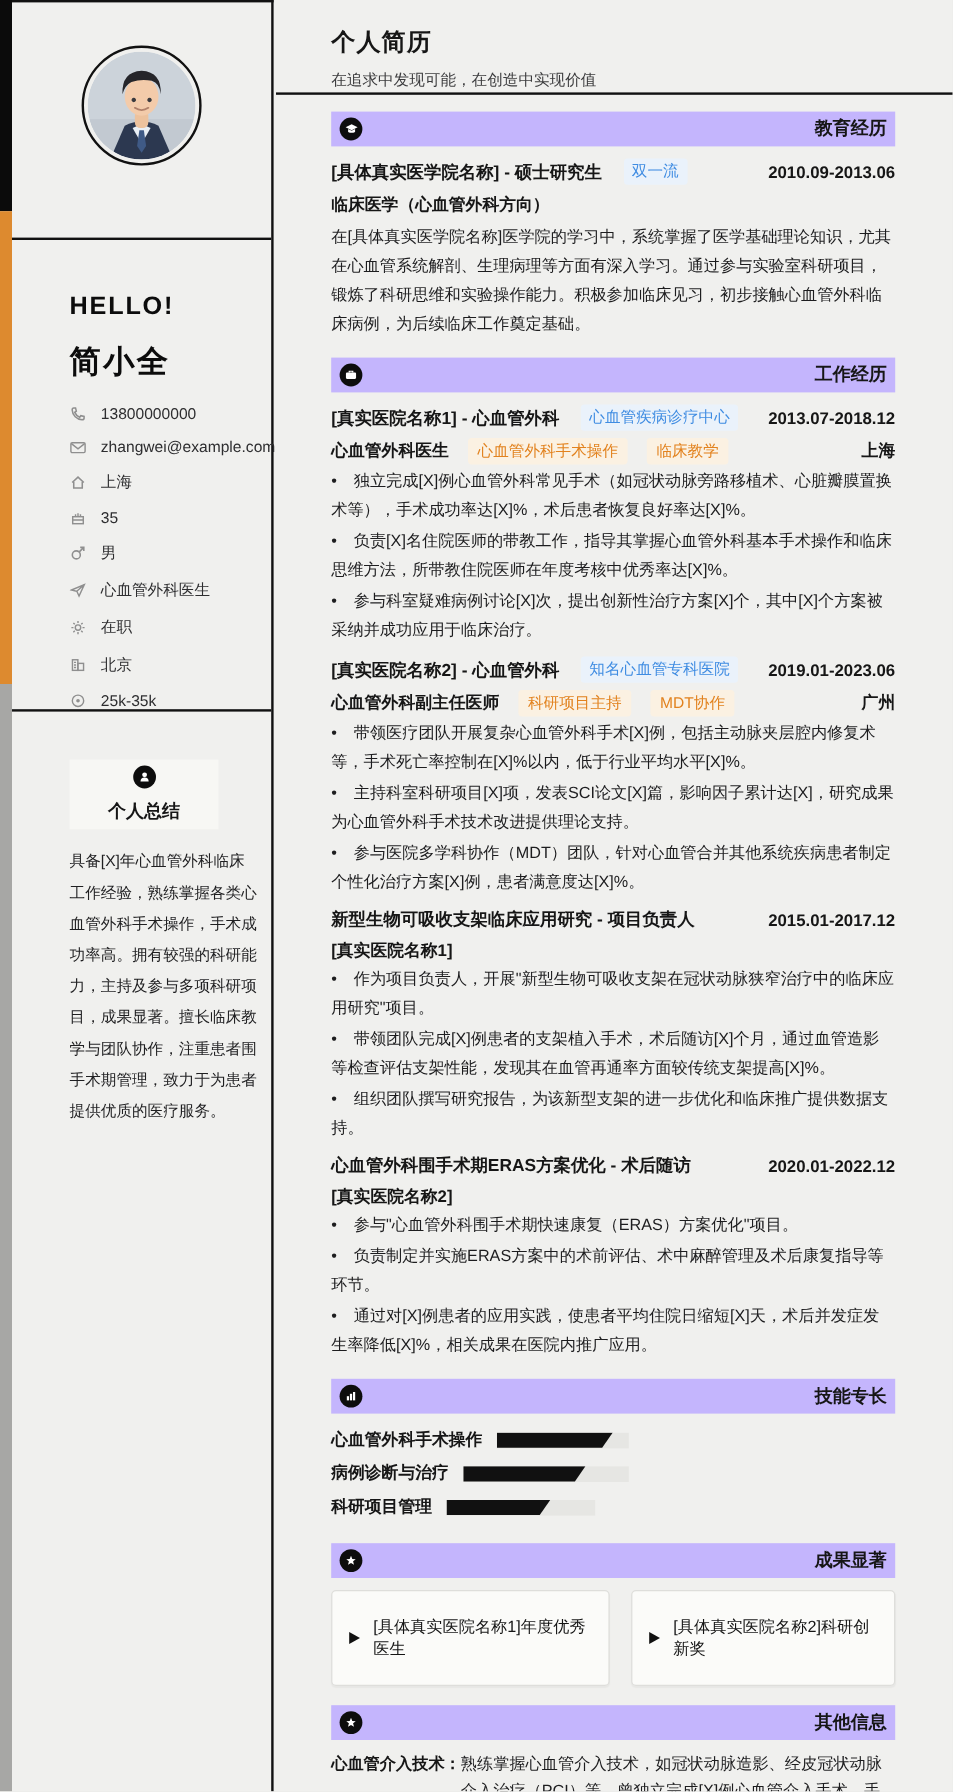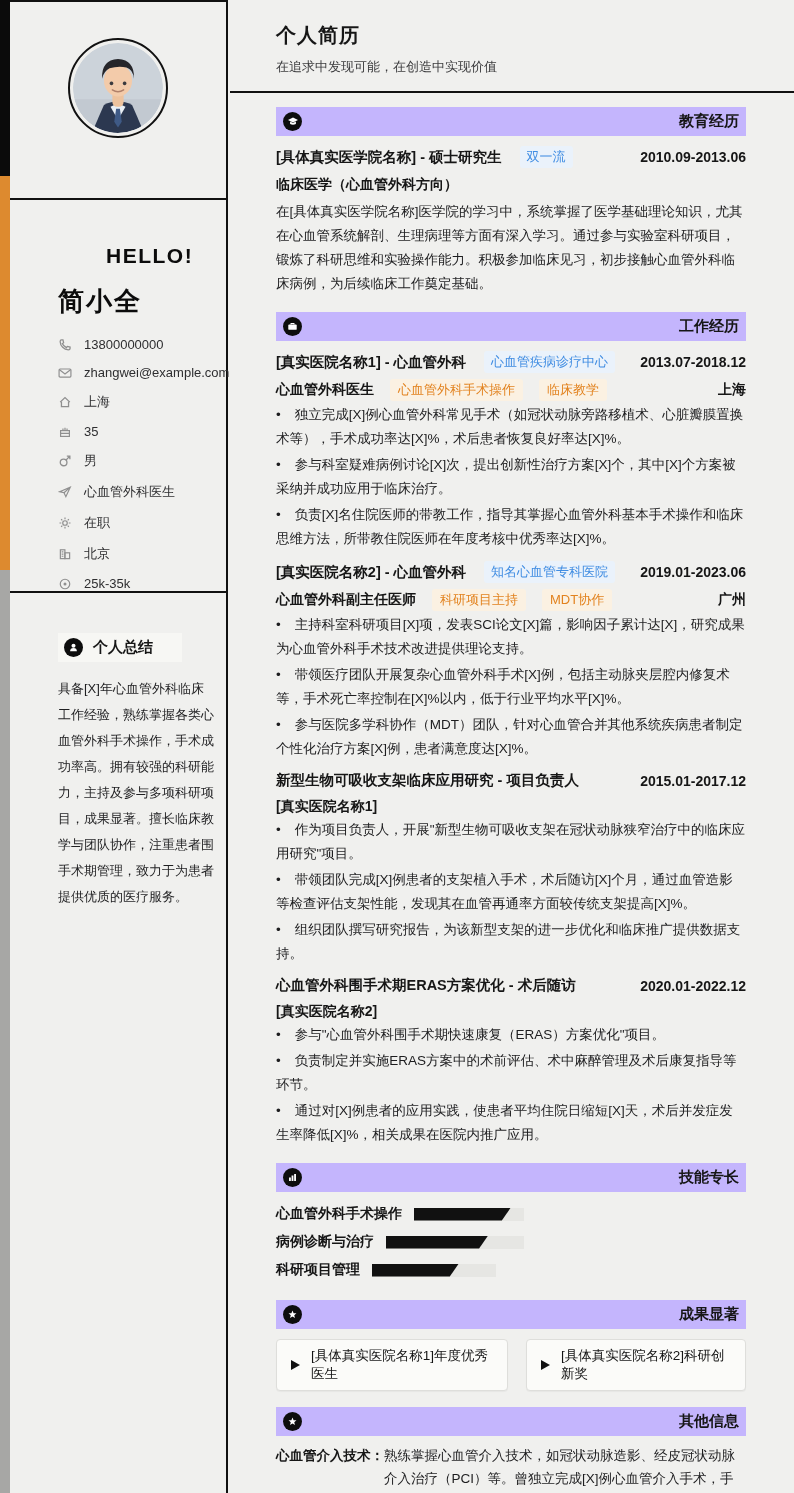--- a/index.html
+++ b/index.html
@@ -13,37 +13,37 @@
   .edge-gray   { height:923px; background:#a7a7a5; }
 
   
   .sidebar { position:absolute; left:10px; top:0; width:218px; height:100%;
              background:#f0f0ee; border-right:2px solid #111; border-top:2px solid #111; }
   .photo-block { height:198px; border-bottom:2px solid #111; display:flex; justify-content:center; align-items:flex-start; }
   .avatar-ring { margin-top:36px; width:100px; height:100px; border-radius:50%; border:2px solid #111;
                  padding:3px; background:#f0f0ee; }
   .avatar-ring svg { display:block; border-radius:50%; }
   .contact-block { height:393px; border-bottom:2px solid #111; padding:44px 10px 0 48px; }
-  .hello { font-size:21px; font-weight:800; letter-spacing:1.5px; color:#0c0c0c;margin-left:48px; }
+  .hello { font-size:21px; font-weight:800; letter-spacing:1.5px; color:#0c0c0c; }
   .side-name { margin-top:16px; font-size:26px; font-weight:700; letter-spacing:2px; color:#0c0c0c; }
   .contacts { list-style:none; margin-top:18px; }
   .contacts li { display:flex; align-items:center; gap:12px; margin-bottom:13px; font-size:13px; color:#2e2e30;text-align:center; }
   .cicon { width:14px; height:14px; flex:none; display:inline-flex; }
   .summary-block { padding:40px 14px 0 48px; }
-  .side-sec-header { display:flex; align-items:center; gap:10px; background:#f7f7f4; padding:5px 6px; width:124px; }
+  .side-sec-header { display:flex; align-items:center; gap:10px; background:#f7f7f4; padding:5px 6px; width:124px;flex-direction:column; }
   .side-sec-header .title { font-size:15px; font-weight:700; }
   .summary-text { margin-top:14px; width:156px; font-size:13px; line-height:26px; color:#1f1f21; }
 
   
   .disc { width:19px; height:19px; border-radius:50%; background:#0d0d0d; flex:none;
           display:inline-flex; align-items:center; justify-content:center; }
 
   
   .main { position:absolute; left:230px; top:0; width:564px; height:100%; background:#f0f0ee; }
-  .main-header { height:93px; border-bottom:2px solid #111; padding:22px 48px 0 46px; }
+  .main-header { height:79px; border-bottom:2px solid #111; padding:22px 48px 0 46px; }
   .main-title { font-size:20px; font-weight:700; letter-spacing:1px; }
   .main-subtitle { margin-top:9px; font-size:13px; color:#3c3c3e; }
   .main-body { padding:0 48px 10px 46px; }
 
   .sec-header { display:flex; align-items:center; gap:11px; background:#c4b5fd; padding:5px 7px;
                 margin-top:16px;justify-content:space-between; }
   .sec-header .title { font-size:15px; font-weight:700; }
   .sec-header.first { margin-top:14px; }
 
   .entry-head { display:flex; align-items:center; margin-top:10px; }
@@ -65,21 +65,21 @@
   .skills-wrap { display:flex; flex-wrap:wrap; margin-top:8px; }
   .skill { display:flex; align-items:center; margin:5px 30px 5px 0; }
   .skill .slabel { font-size:14px; font-weight:700; margin-right:12px; white-space:nowrap; }
   .track { height:13px; background:#e6e6e3; }
   .track.t0 { width:110px; } .track.t1 { width:138px; } .track.t2 { width:124px; }
   .fill { height:100%; background:#111; clip-path:polygon(0 0,100% 0,calc(100% - 9px) 100%,0 100%); }
 
   
   .awards-row { display:flex; gap:18px; margin-top:10px; }
   .award-btn { display:flex; align-items:center; gap:11px; background:#fbfbf9; border:1px solid #dededb;
-               border-radius:4px; padding:7px 14px; font-size:13.5px; color:#141414; box-shadow:0 1px 1px rgba(0,0,0,.04); }
+               border-radius:4px; padding:21px 14px; font-size:13.5px; color:#141414; box-shadow:0 1px 1px rgba(0,0,0,.04); }
   .tri { width:0; height:0; border-left:9px solid #111; border-top:5.5px solid transparent; border-bottom:5.5px solid transparent; flex:none; }
 
   
   .other-row { display:flex; margin-top:8px; }
   .other-label { font-size:13.5px; font-weight:700; white-space:nowrap; line-height:23px; }
   .other-text { flex:1; font-size:13.5px; line-height:23px; color:#1d1d1f; }
 </style>
 </head>
 <body>
 
@@ -258,38 +258,38 @@
         <span class="entry-date">2013.07-2018.12</span>
       </div>
       <div class="role-row">
         <span class="role">心血管外科医生</span>
         <span class="tag">心血管外科手术操作</span>
         <span class="tag">临床教学</span>
         <span class="loc">上海</span>
       </div>
       <ul class="bullets">
         <li>独立完成[X]例心血管外科常见手术（如冠状动脉旁路移植术、心脏瓣膜置换术等），手术成功率达[X]%，术后患者恢复良好率达[X]%。</li>
+        <li>负责[X]名住院医师的带教工作，指导其掌握心血管外科基本手术操作和临床思维方法，所带教住院医师在年度考核中优秀率达[X]%。</li>
         <li>参与科室疑难病例讨论[X]次，提出创新性治疗方案[X]个，其中[X]个方案被采纳并成功应用于临床治疗。</li>
-        <li>负责[X]名住院医师的带教工作，指导其掌握心血管外科基本手术操作和临床思维方法，所带教住院医师在年度考核中优秀率达[X]%。</li>
       </ul>
 
       <div class="entry-head">
         <span class="entry-title">[真实医院名称2] - 心血管外科</span>
         <span class="badge-link">知名心血管专科医院</span>
         <span class="entry-date">2019.01-2023.06</span>
       </div>
       <div class="role-row">
         <span class="role">心血管外科副主任医师</span>
         <span class="tag">科研项目主持</span>
         <span class="tag">MDT协作</span>
         <span class="loc">广州</span>
       </div>
       <ul class="bullets">
+        <li>带领医疗团队开展复杂心血管外科手术[X]例，包括主动脉夹层腔内修复术等，手术死亡率控制在[X]%以内，低于行业平均水平[X]%。</li>
         <li>主持科室科研项目[X]项，发表SCI论文[X]篇，影响因子累计达[X]，研究成果为心血管外科手术技术改进提供理论支持。</li>
-        <li>带领医疗团队开展复杂心血管外科手术[X]例，包括主动脉夹层腔内修复术等，手术死亡率控制在[X]%以内，低于行业平均水平[X]%。</li>
         <li>参与医院多学科协作（MDT）团队，针对心血管合并其他系统疾病患者制定个性化治疗方案[X]例，患者满意度达[X]%。</li>
       </ul>
 
 
       <div class="entry-head">
         <span class="entry-title">新型生物可吸收支架临床应用研究 - 项目负责人</span>
         <span class="entry-date">2015.01-2017.12</span>
       </div>
       <div class="sub-org">[真实医院名称1]</div>
       <ul class="bullets">

